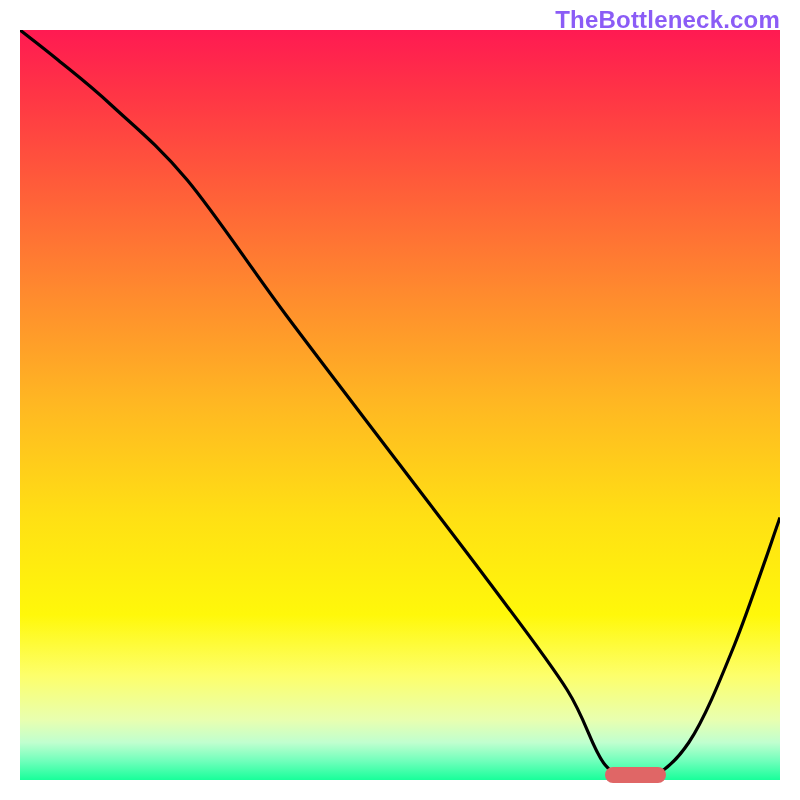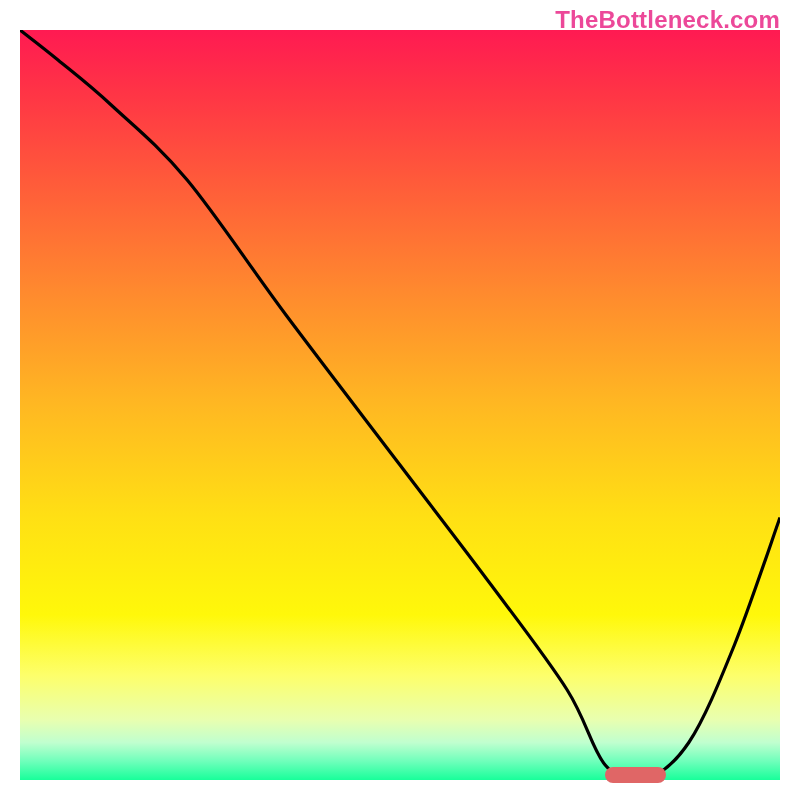--- a/index.html
+++ b/index.html
@@ -36,21 +36,21 @@
       #6fffbb 97.5%,
       #18ff9a 100%
     );
   }
   .attribution {
     position: absolute;
     top: 6px;
     right: 20px;
     font-size: 24px;
     font-weight: 600;
-    color: #ec4899;
+    color: #8b5cf6;
     letter-spacing: 0.2px;
   }
   svg.curve {
     position: absolute;
     left: 0;
     top: 0;
     width: 760px;
     height: 750px;
   }
   .marker {

